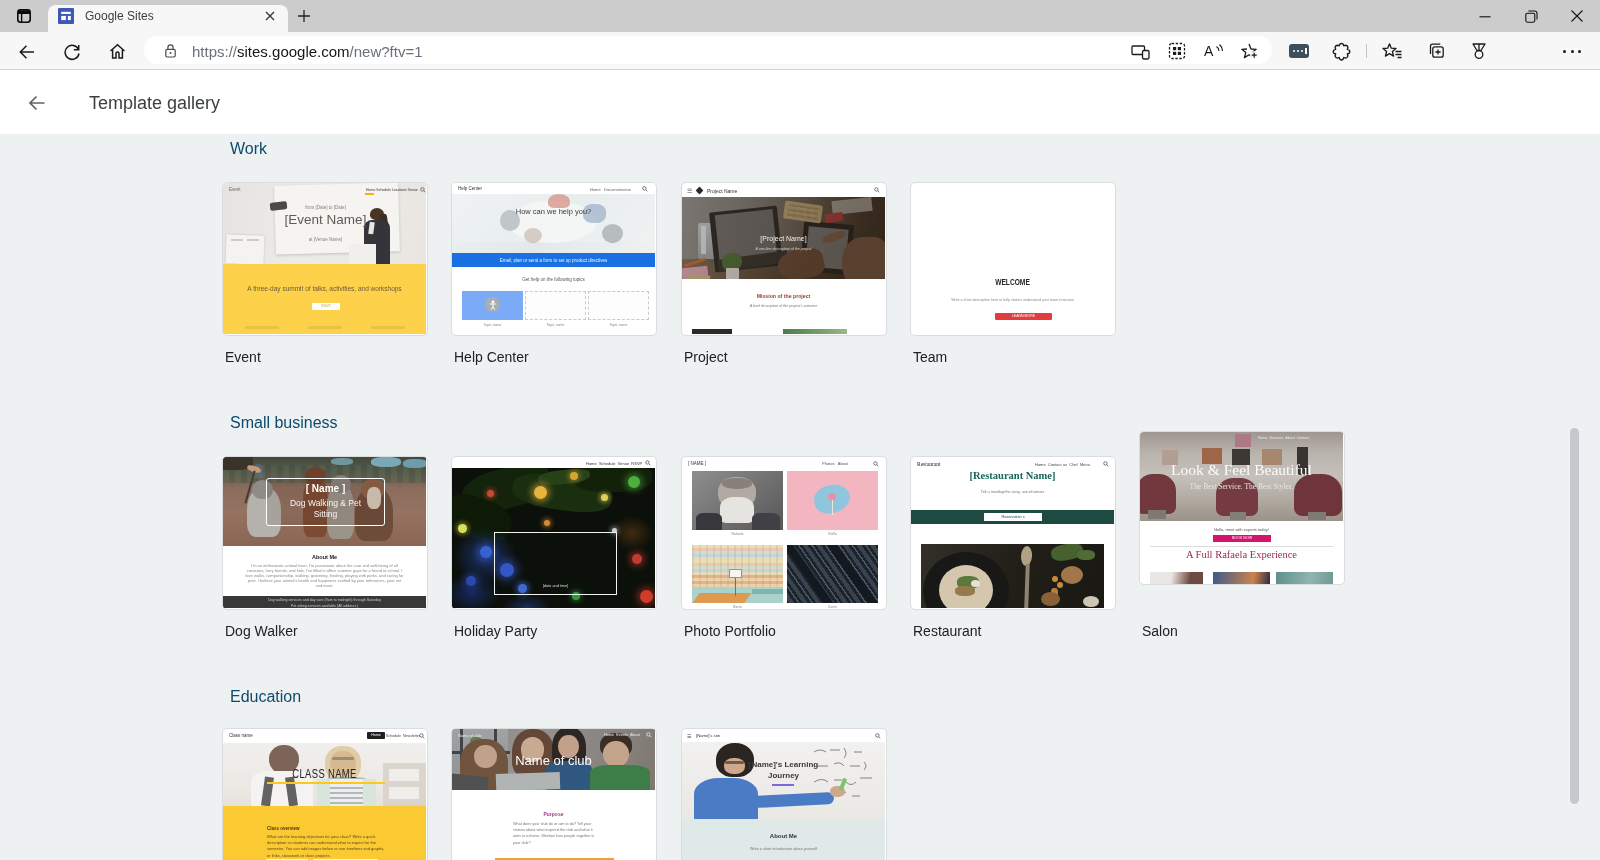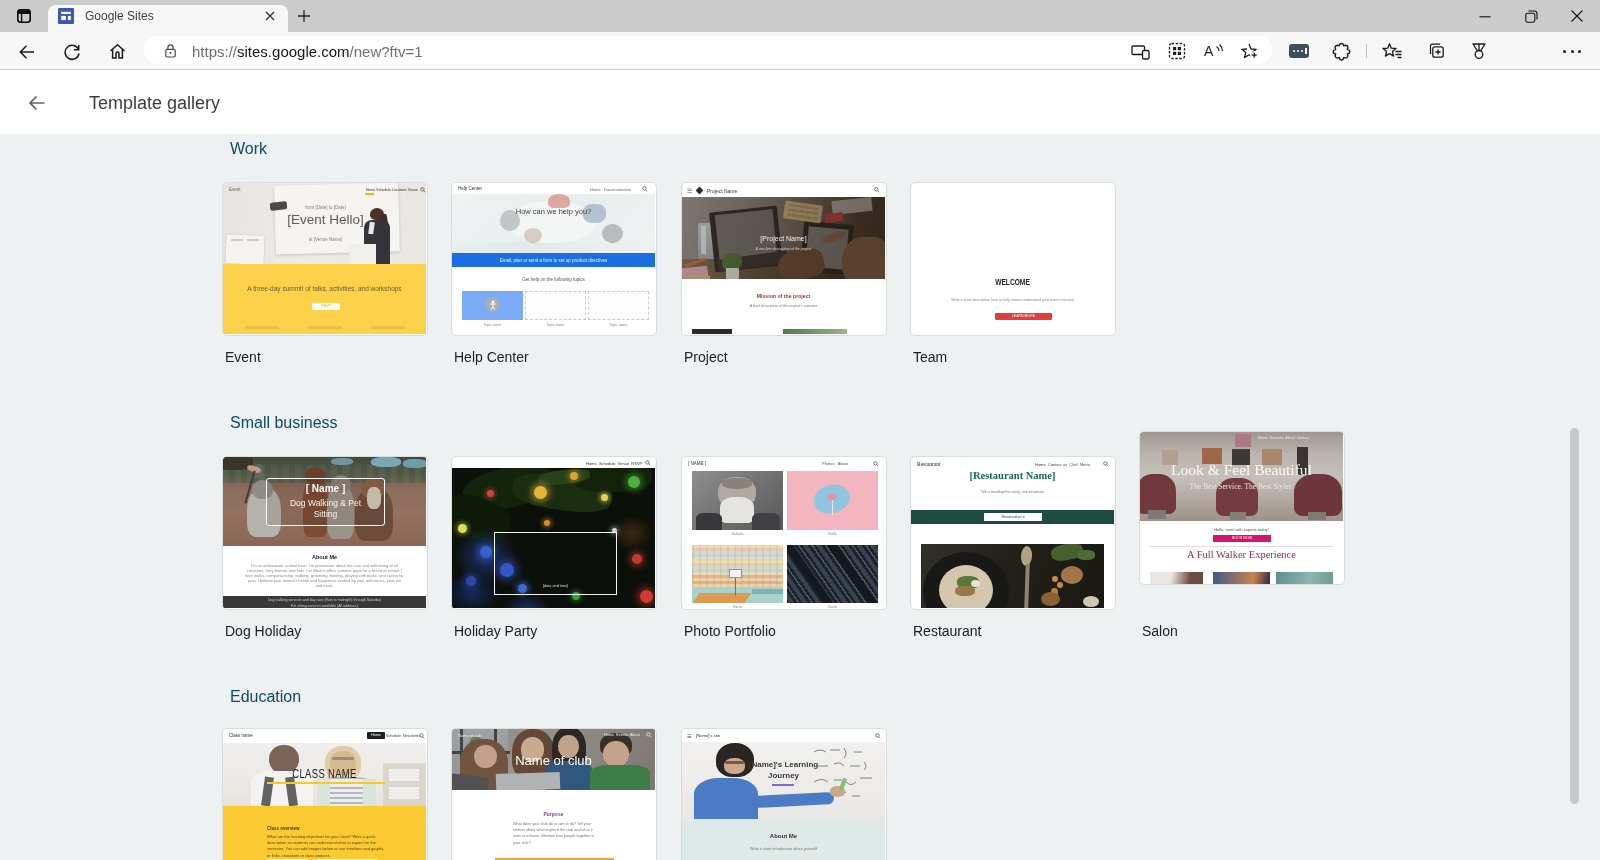--- a/index.html
+++ b/index.html
@@ -127,21 +127,21 @@
 
 <div class="sect" style="left:230px;top:139px;">Work</div>
 <div class="sect" style="left:230px;top:413px;">Small business</div>
 <div class="sect" style="left:230px;top:687px;">Education</div>
 
 <div class="lbl" style="left:225px;top:348px;">Event</div>
 <div class="lbl" style="left:454px;top:348px;">Help Center</div>
 <div class="lbl" style="left:684px;top:348px;">Project</div>
 <div class="lbl" style="left:913px;top:348px;">Team</div>
 
-<div class="lbl" style="left:225px;top:622px;">Dog Holiday</div>
+<div class="lbl" style="left:225px;top:622px;">Dog Walker</div>
 <div class="lbl" style="left:454px;top:622px;">Holiday Party</div>
 <div class="lbl" style="left:684px;top:622px;">Photo Portfolio</div>
 <div class="lbl" style="left:913px;top:622px;">Restaurant</div>
 <div class="lbl" style="left:1142px;top:622px;">Salon</div>
 
 <div class="abs" style="left:1570px;top:428px;width:9px;height:376px;background:#c5c9cd;border-radius:4.5px;"></div>
 
 <div class="card" id="c-event" style="left:222px;top:182px;">
 
   <div class="abs" style="left:0;top:0;width:203px;height:81px;background:linear-gradient(100deg,#e6e4e1 0%,#edebe8 40%,#e9e6e2 100%);"></div>
@@ -163,21 +163,21 @@
 
   <div class="abs" style="left:6px;top:4px;font-size:4.5px;color:#666;">Event</div>
   <div class="abs" style="left:143px;top:4.5px;font-size:3.5px;color:#333;">Home&nbsp;Schedule&nbsp;Locations&nbsp;Venue</div>
   <div class="abs" style="left:142px;top:10.2px;width:9px;height:1.8px;background:#f3b700;"></div>
   <svg class="abs" style="left:197px;top:4px;" width="6" height="6" viewBox="0 0 6 6">
       <circle cx="2.4" cy="2.4" r="1.7" fill="none" stroke="#555" stroke-width="0.8"></circle>
       <path d="M3.7 3.7 L5.3 5.3" stroke="#555" stroke-width="0.8"></path>
     </svg>
 
   <div class="abs" style="left:10px;top:22px;width:185px;text-align:center;font-size:4.5px;color:#85827d;">from [Date] to [Date]</div>
-  <div class="abs" style="left:10px;top:29px;width:185px;text-align:center;font-size:13.5px;color:#605b55;">[Event Hello]</div>
+  <div class="abs" style="left:10px;top:29px;width:185px;text-align:center;font-size:13.5px;color:#605b55;">[Event Name]</div>
   <div class="abs" style="left:10px;top:54px;width:185px;text-align:center;font-size:4.5px;color:#85827d;">at [Venue Name]</div>
 
   <div class="abs" style="left:0;top:81px;width:203px;height:70px;background:#fed14b;"></div>
   <div class="abs" style="left:0;top:102px;width:203px;text-align:center;font-size:6.5px;color:#6b5b3a;">A three-day summit of talks, activities, and workshops</div>
   <div class="abs" style="left:89px;top:120px;width:28px;height:6.5px;background:#fff;border-radius:1px;text-align:center;font-size:3.5px;color:#c9a83a;line-height:6.5px;">RSVP</div>
   <div class="abs" style="left:22px;top:143px;width:34px;height:2.5px;background:#e9c145;border-radius:1px;"></div>
   <div class="abs" style="left:85px;top:143px;width:34px;height:2.5px;background:#e9c145;border-radius:1px;"></div>
   <div class="abs" style="left:148px;top:143px;width:34px;height:2.5px;background:#e9c145;border-radius:1px;"></div>
 </div>
 <div class="card" id="c-help" style="left:451px;top:182px;">
@@ -465,21 +465,21 @@
 
     <div class="abs" style="left:118px;top:3.5px;font-size:3.6px;color:#f0f0f0;opacity:0.9;">Home&nbsp;&nbsp;Services&nbsp;&nbsp;About&nbsp;&nbsp;Contact</div>
 
     <div class="abs" style="left:0;top:29px;width:203px;text-align:center;font-family:'Liberation Serif',serif;font-size:15.5px;color:#fbfbfa;">Look &amp; Feel Beautiful</div>
     <div class="abs" style="left:0;top:50px;width:203px;text-align:center;font-family:'Liberation Serif',serif;font-size:7.5px;color:#e8e6e4;">The Best Service. The Best Styles.</div>
   </div>
 
   <div class="abs" style="left:0;top:95px;width:203px;text-align:center;font-size:4px;color:#555;">Hello, meet with experts today!</div>
   <div class="abs" style="left:73px;top:102.5px;width:58px;height:7px;background:#d6146e;text-align:center;font-size:3.6px;color:#fff;line-height:7px;">BOOK NOW</div>
   <div class="abs" style="left:10px;top:114px;width:183px;height:1px;background:#ddd;"></div>
-  <div class="abs" style="left:0;top:117px;width:203px;text-align:center;font-family:'Liberation Serif',serif;font-size:10.5px;color:#9c2b46;">A Full Walker Experience</div>
+  <div class="abs" style="left:0;top:117px;width:203px;text-align:center;font-family:'Liberation Serif',serif;font-size:10.5px;color:#9c2b46;">A Full Rafaela Experience</div>
 
   <div class="abs" style="left:10px;top:140px;width:53px;height:13px;background:linear-gradient(100deg,#eae6e3 40%,#6e4a40 75%);"></div>
   <div class="abs" style="left:73px;top:140px;width:57px;height:13px;background:linear-gradient(100deg,#3e5a8a,#c9834f 70%,#2e2a3d);"></div>
   <div class="abs" style="left:136px;top:140px;width:57px;height:13px;background:linear-gradient(100deg,#5e8f8a,#8fb5b0 60%,#6d9a94);"></div>
 </div>
 <div class="card" id="c-class" style="left:222px;top:728px;">
 
   <div class="abs" style="left:6px;top:4px;font-size:4.5px;color:#333;">Class name</div>
   <div class="abs" style="left:144px;top:3px;width:18px;height:7px;background:#1f1f1f;border-radius:1px;text-align:center;font-size:3.6px;color:#fff;line-height:7px;">Home</div>
   <div class="abs" style="left:163px;top:4.5px;font-size:3.6px;color:#444;">Schedule&nbsp;&nbsp;Newsletter</div>

